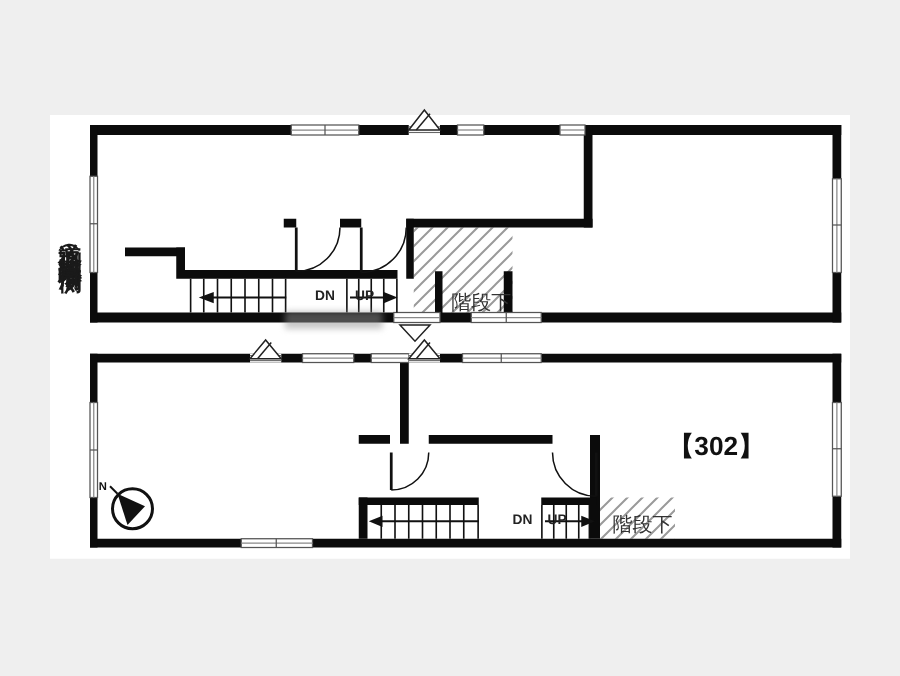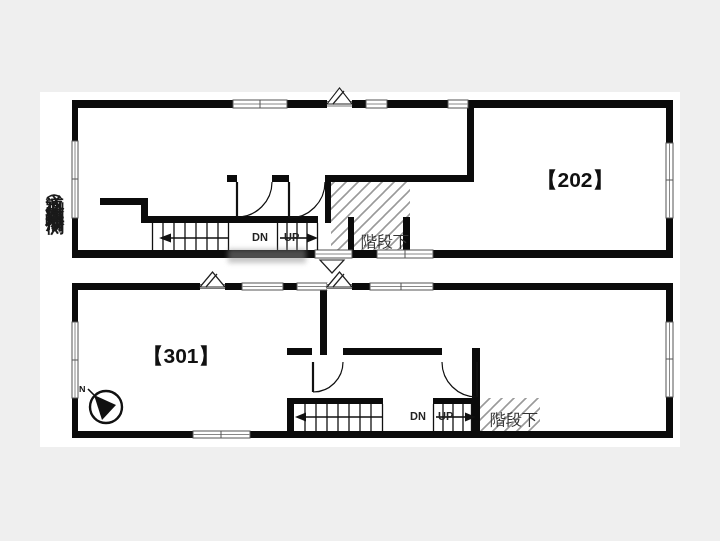--- a/index.html
+++ b/index.html
@@ -205,22 +205,21 @@
       <text x="79" y="392" font-size="9" font-weight="bold" fill="#111">N</text>
     </g>
 
     <g>
       <rect x="228" y="249" width="78" height="14" fill="#8f8f8f" opacity="0.5" filter="url(#blur1)"></rect>
     </g>
   </svg>
 
   <div class="lbl side-label">道路側（八幡湯側）</div>
 
-  <div class="lbl room-label" style="left:530px;top:166px;">【202】</div>
-  <div class="lbl room-label" style="left:136px;top:342px;">【301】</div>
+  <div class="lbl room-label" style="left:528px;top:343px;">【302】</div>
 
   <div class="lbl small-label" style="left:228px;top:231px;">DN</div>
   <div class="lbl small-label" style="left:260px;top:231px;">UP</div>
   <div class="lbl tiny-label" style="left:361px;top:232px;">階段下</div>
 
   <div class="lbl small-label" style="left:386px;top:410px;">DN</div>
   <div class="lbl small-label" style="left:414px;top:410px;">UP</div>
   <div class="lbl tiny-label" style="left:490px;top:410px;">階段下</div>
 
 </div>

